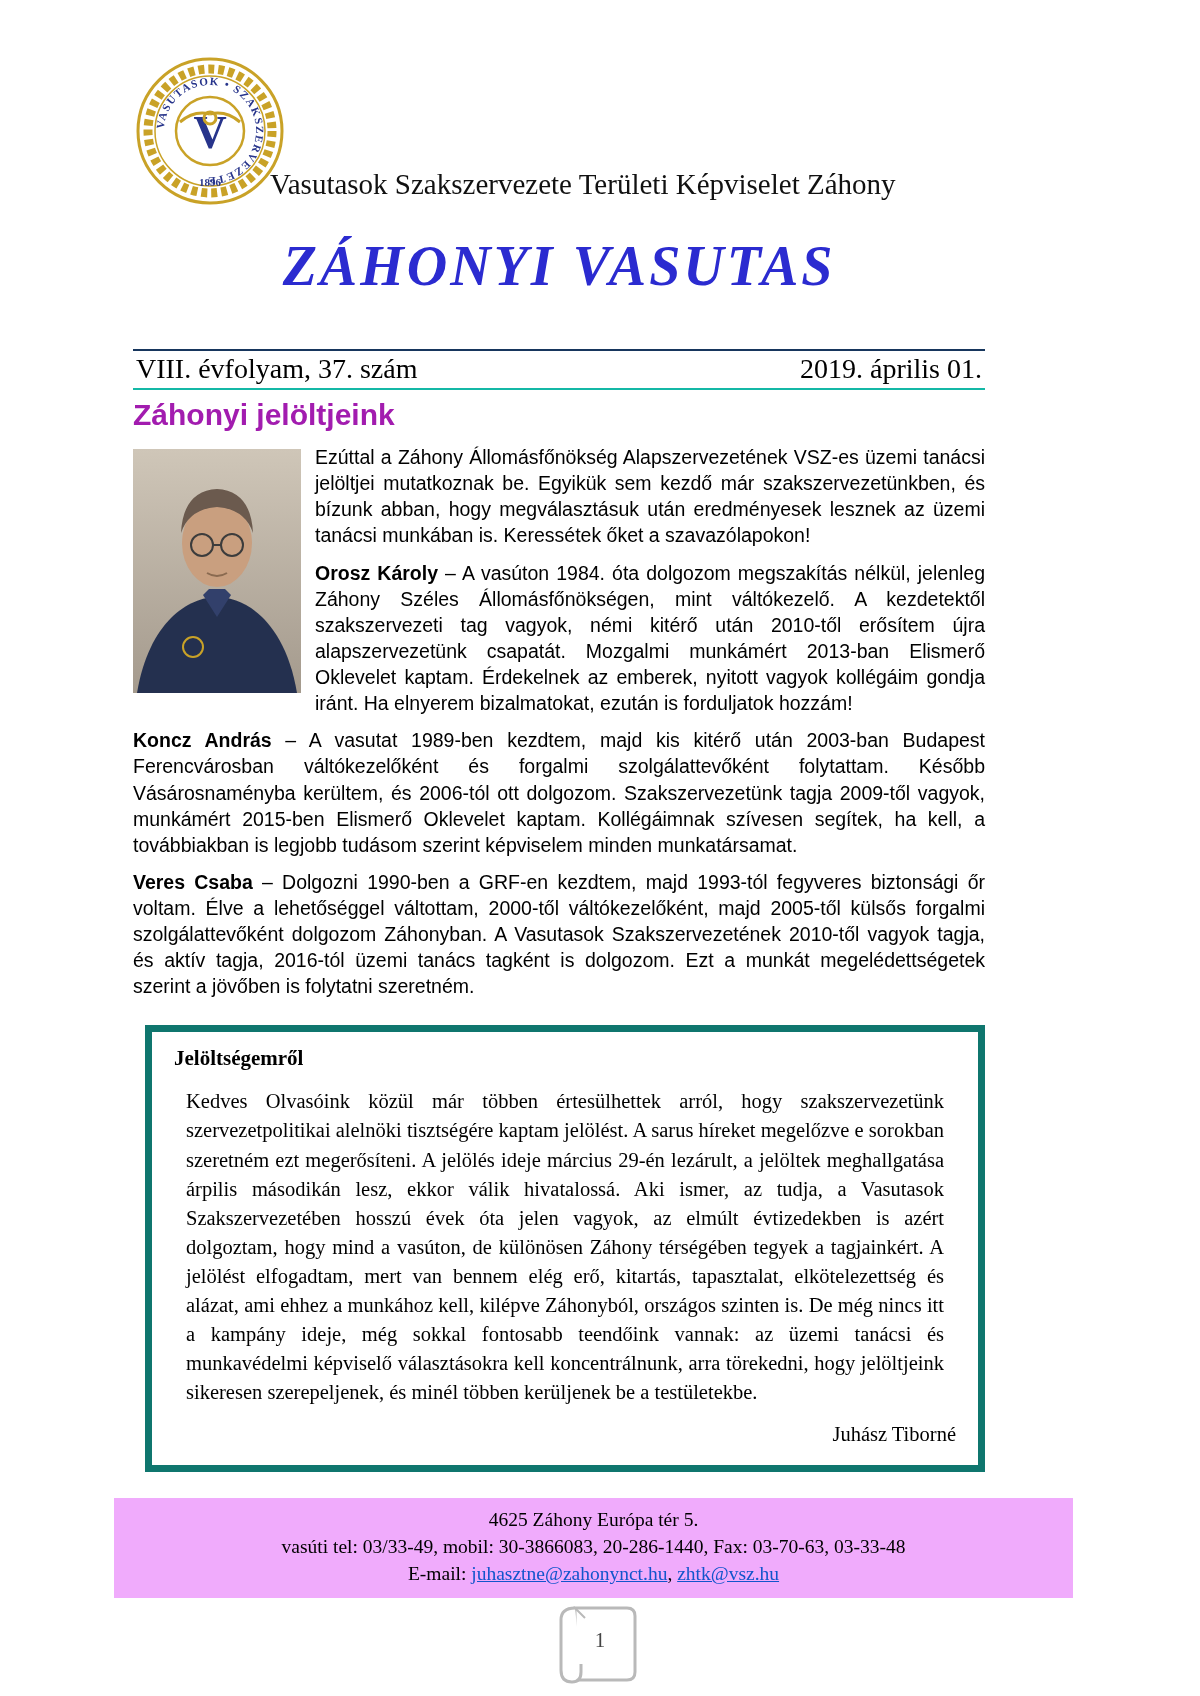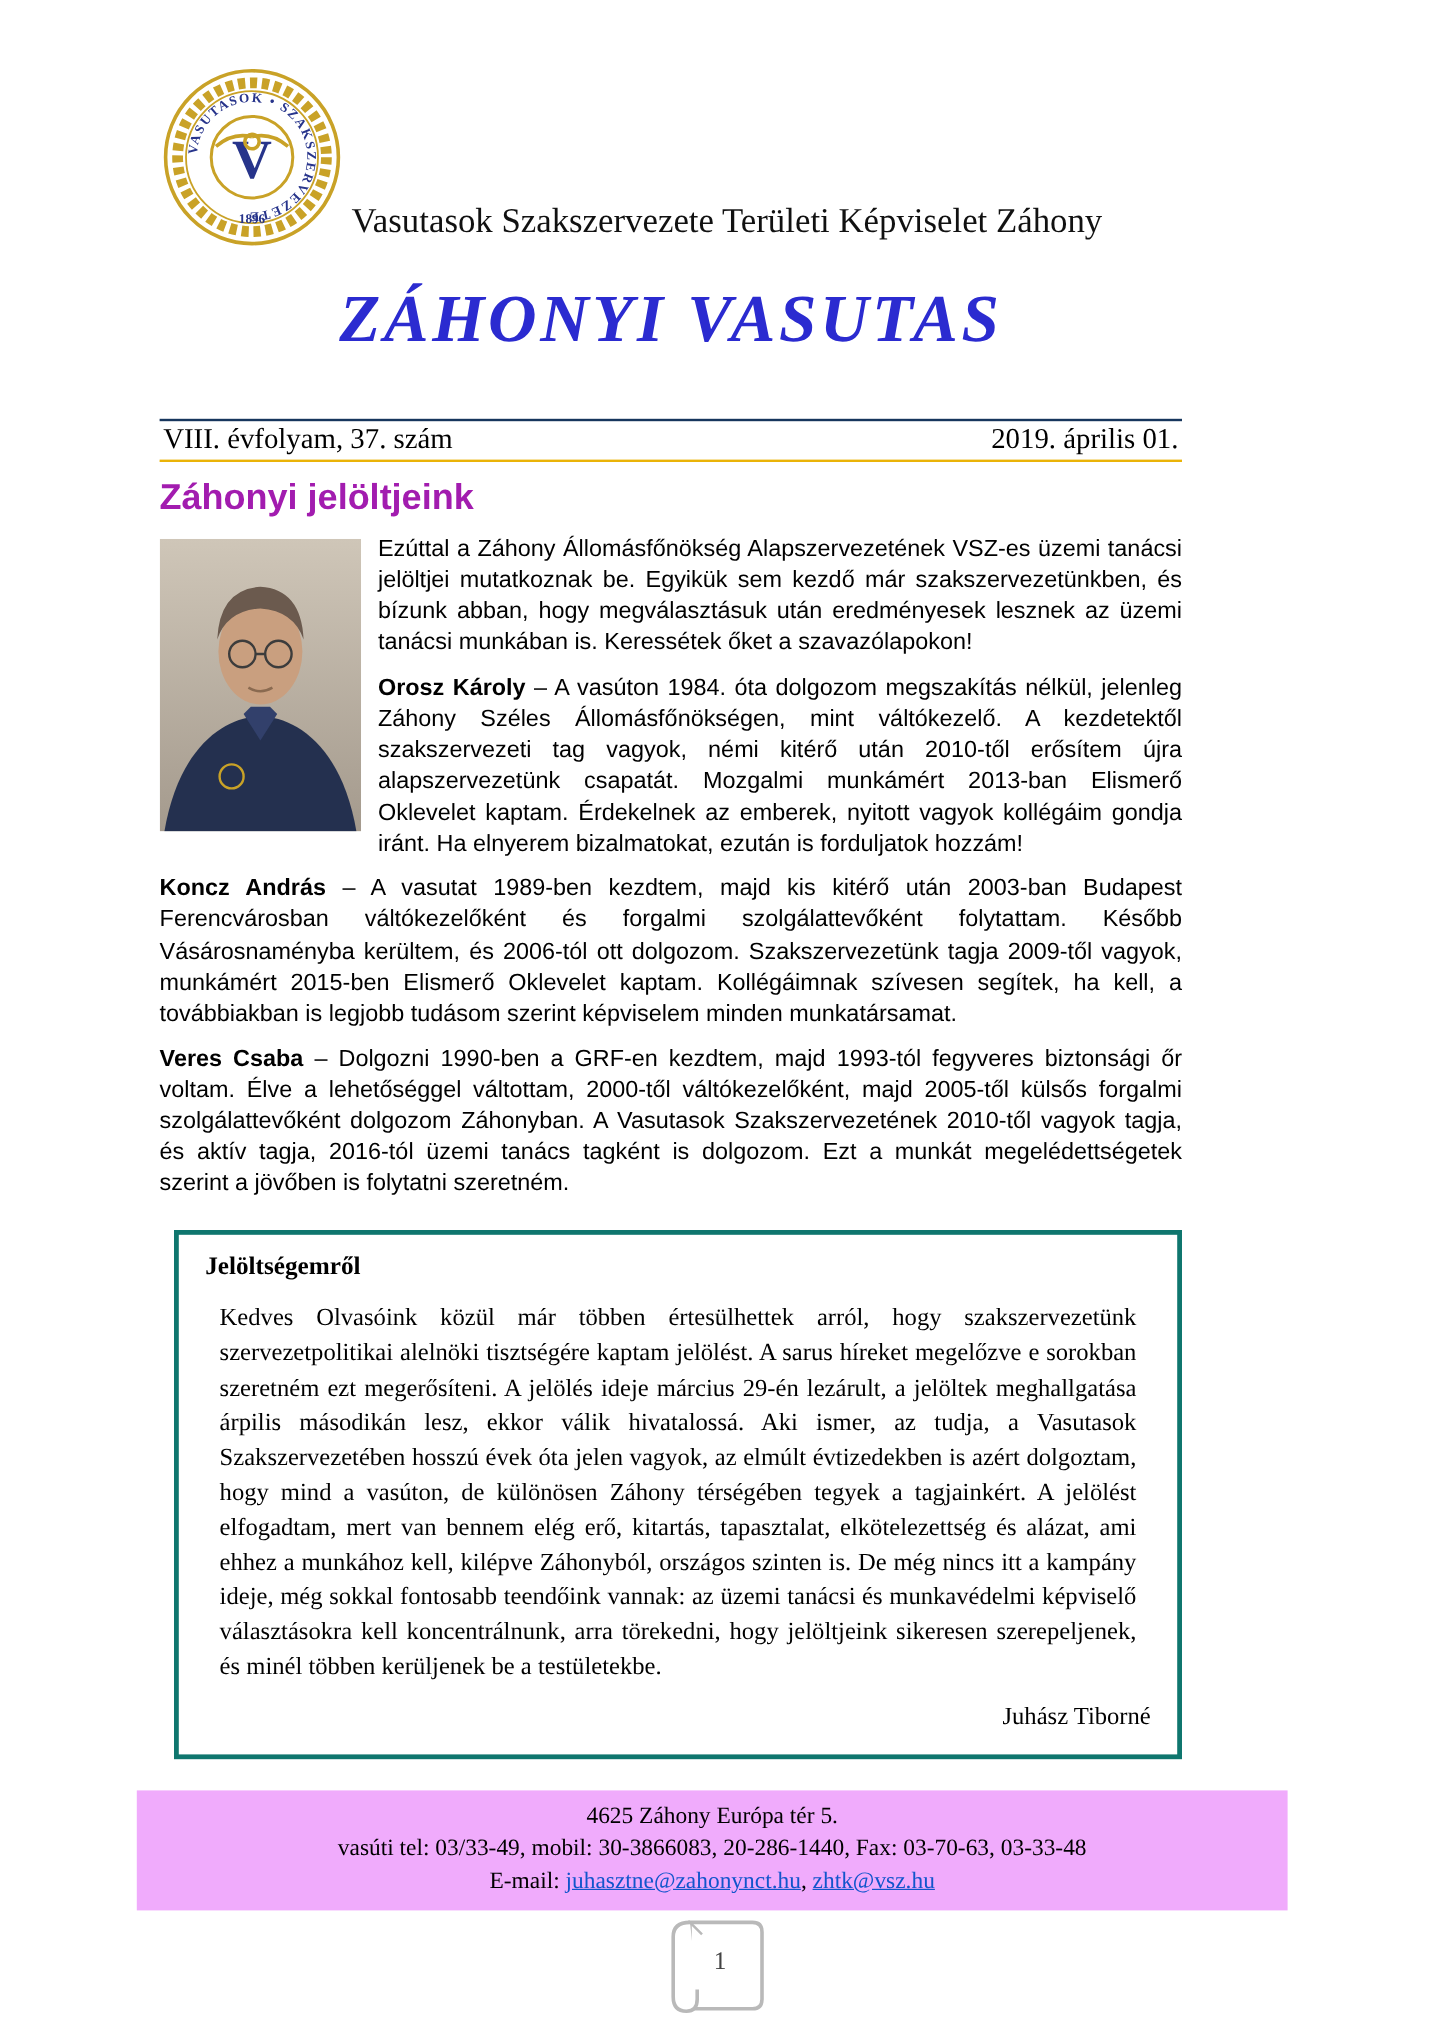--- a/index.html
+++ b/index.html
@@ -8,36 +8,36 @@
     width:1200px; height:1696px;
     background:#ffffff;
     font-family:"Liberation Serif", serif;
     color:#000;
     overflow:hidden;
   }
   
   .masthead { position:relative; margin:0 215px 0 133px; height:388px; }
   .logo { position:absolute; left:2px; top:56px; width:150px; height:150px; }
   .org-line {
-    position:absolute; left:160px; top:168px;
+    position:absolute; left:137px; top:168px;
     font-size:29px; white-space:nowrap; color:#111;
   }
   .nl-title {
     position:absolute; left:0; right:0; top:238px;
     margin:0; text-align:center;
     font-family:"Liberation Serif", serif;
     font-style:italic; font-weight:900;
     font-size:56px; letter-spacing:3px;
     color:#2b2bd0; line-height:1.0;
   }
   .issue-row {
     position:absolute; left:0; right:0; top:349px;
-    border-top:2px solid #17365d; border-bottom:2px solid #eab308;
+    border-top:2px solid #17365d; border-bottom:2px solid #14b8a6;
     display:flex; justify-content:space-between;
-    font-size:24px; padding:2px 3px 3px 3px;
+    font-size:28px; padding:2px 3px 3px 3px;
   }
   
   .content { margin:0 215px 0 133px; }
   .section-heading {
     margin:10px 0 12px 0;
     font-family:"Liberation Sans", sans-serif;
     font-weight:bold; font-size:30px; color:#a21caf;
   }
   .article-body {
     font-family:"Liberation Sans", sans-serif;
@@ -46,21 +46,21 @@
   .photo {
     float:left; width:168px; height:244px;
     margin:5px 14px 4px 0; overflow:hidden;
   }
   .para { margin:0 0 11px 0; }
   .para b { font-weight:bold; }
   .signature { margin:2px 0 18px 0; text-align:right; }
   
   .boxed {
     margin:14px 0 0 12px;
-    border:4px solid #0f766e;
+    border:7px solid #0f766e;
     padding:12px 22px 16px 22px;
     font-family:"Liberation Serif", serif;
     font-size:20.5px; line-height:1.42;
   }
   .box-heading { margin:0 0 14px 0; font-size:21px; font-weight:bold; }
   .box-body { margin:12px; text-align:justify; }
   .box-signature { margin:8px 0 0 0; text-align:right; }
   
   .footer-bar {
     margin:26px 127px 0 114px;

